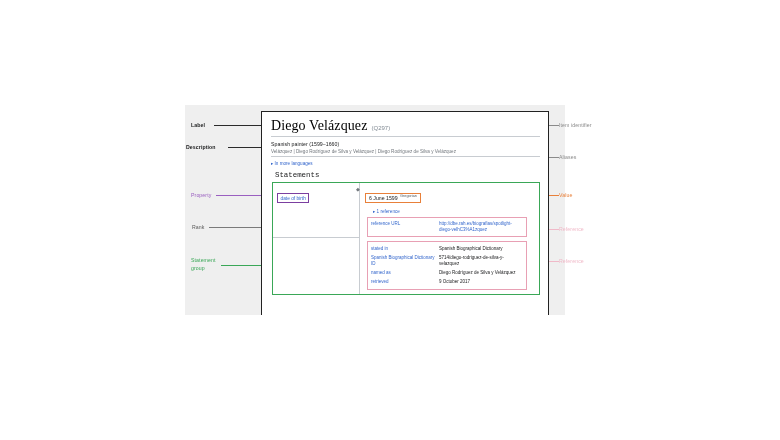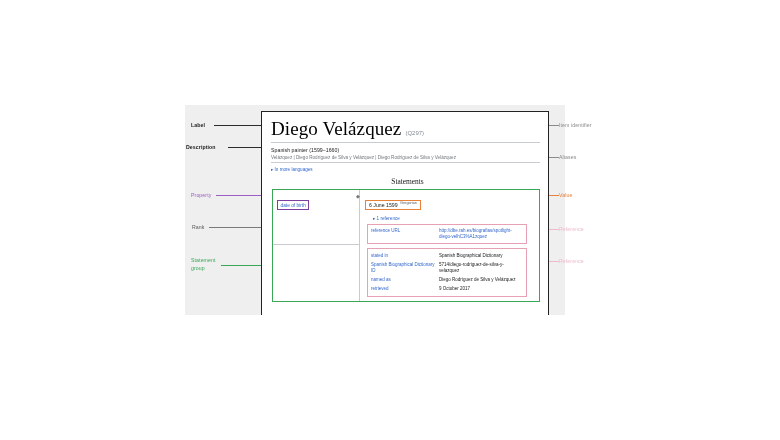--- a/index.html
+++ b/index.html
@@ -46,21 +46,21 @@
 
   
   .title-row {
     display: flex;
     align-items: baseline;
     border-bottom: 0.6px solid #c8ccd1;
     padding-bottom: 2px;
   }
   .entity-title {
     font-family: "Liberation Serif", serif;
-    font-size: 19px;
+    font-size: 14px;
     color: #000;
     letter-spacing: .1px;
     white-space: nowrap;
   }
   .entity-qid {
     font-size: 6px;
     color: #808a93;
     margin-left: 4px;
     white-space: nowrap;
   }
@@ -82,25 +82,24 @@
     overflow: hidden;
   }
   .morelang {
     font-size: 4.6px;
     color: #3366cc;
     margin-top: 3.5px;
   }
 
   
   .statements-head {
-    font-family: Liberation Serif, serif;
+    font-family: Liberation Mono, monospace;
     font-size: 7.4px;
     color: #202122;
     margin: 5px 0 3px 4px;
-    text-align: center;
   }
 
   
   .stmt-group {
     position: relative;
     margin-left: 1px;
     border: 1.2px solid #3aa757;
     box-sizing: border-box;
     width: 268px;
     height: 113px;

